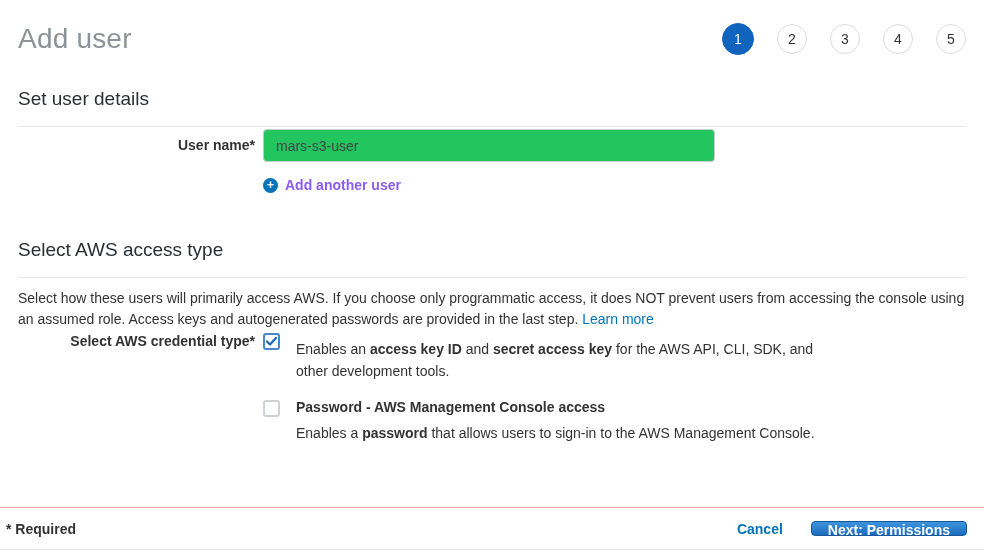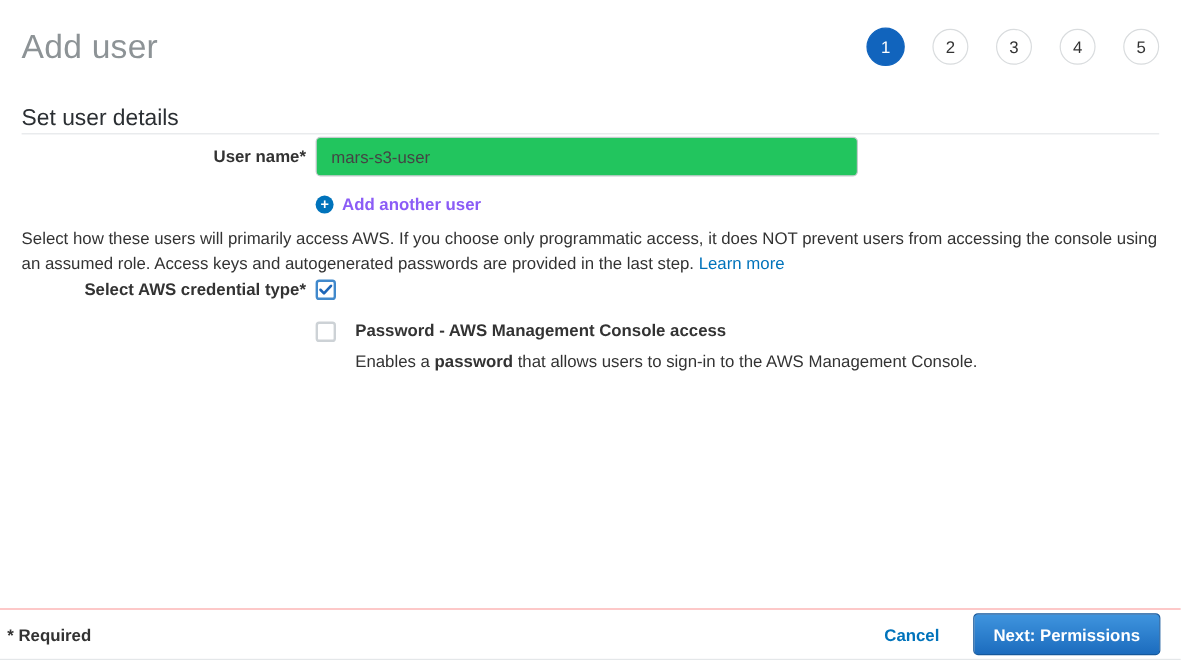--- a/index.html
+++ b/index.html
@@ -25,21 +25,21 @@
     display: flex; align-items: center; justify-content: center;
     background: #fff; border: 1px solid #d9dcde; color: #333;
     font-size: 14px; cursor: default;
   }
   .step.active { background: #1164bd; border-color: #1164bd; color: #fff; width: 32px; height: 32px; }
 
   
   .content { flex: 1; padding: 0 18px; }
   .section-heading {
     font-size: 19px; font-weight: 400; color: #2b2f33;
-    padding-bottom: 1px; border-bottom: 1px solid #e4e7e9;
+    padding-bottom: 16px; border-bottom: 1px solid #e4e7e9;
   }
   .sec1 .section-heading { margin-top: 26px; }
   .sec2 .section-heading { margin-top: 46px; }
   .intro { margin-top: 10px; line-height: 21px; max-width: 958px; }
   .link { color: #0073bb; text-decoration: none; cursor: pointer; }
 
   
   .form-row { display: flex; align-items: flex-start; margin-top: 2px; }
   .form-label {
     width: 245px; min-width: 245px; text-align: right; padding-right: 8px;
@@ -81,21 +81,21 @@
   .page-footer {
     border-top: 1px solid #fca5a5; border-bottom: 1px solid #e4e7e9;
     margin-top: 26px; height: 43px;
     display: flex; align-items: center; justify-content: space-between;
     padding: 0 17px 0 6px;
   }
   .required-note { font-weight: bold; color: #333; }
   .footer-actions { display: flex; align-items: center; gap: 28px; }
   .cancel-link { color: #0073bb; font-weight: bold; cursor: pointer; }
   .primary-button {
-    height: 35px; padding: 0 16px; border-radius: 4px;
+    height: 15px; padding: 0 16px; border-radius: 4px;
     background: linear-gradient(to bottom, #3f94de, #1c6cbe);
     border: 1px solid #15589c; color: #fff; font-weight: bold; font-size: 14px;
     font-family: "Liberation Sans", sans-serif; cursor: pointer; text-align: right;
   }
   .footer-strip { height: 6px; background: #fff; }
 </style>
 </head>
 <body>
 
 <div class="page">
@@ -131,34 +131,36 @@
         <input class="text-input" type="text" value="mars-s3-user" style="">
       </div>
 
       <div class="add-user-row">
         <span class="plus-icon">+</span>
         <span class="add-user-label">Add another user</span>
       </div>
     </div>
 
     <div class="sec2">
+      <h2 class="section-heading">Select AWS access type</h2>
       <p class="intro"><span>Select how these users will primarily access AWS. If you choose only programmatic access, it does NOT prevent users from accessing the console using an assumed role. Access keys and autogenerated passwords are provided in the last step.</span> <a class="link">Learn more</a></p>
 
       <div class="form-row cred-row">
         <label class="form-label">Select AWS credential type*</label>
 
         <div>
 
           <div class="option">
             <span class="checkbox checked">
               <svg width="11" height="9" viewBox="0 0 11 9">
                   <path d="M1 4.5 L4 7.5 L10 1" stroke="#1d66b8" stroke-width="2.2" fill="none" stroke-linecap="round" stroke-linejoin="round"></path>
                 </svg>
             </span>
             <div class="option-body">
+              <div class="option-desc"><span>Enables an </span><b>access key ID</b><span> and </span><b>secret access key</b><span> for the AWS API, CLI, SDK, and other development tools.</span></div>
             </div>
           </div>
 
           <div class="option" style="margin-left:0;">
             <span class="checkbox unchecked"></span>
             <div class="option-body">
               <div class="option-title">Password - AWS Management Console access</div>
               <div class="option-desc"><span>Enables a </span><b>password</b><span> that allows users to sign-in to the AWS Management Console.</span></div>
             </div>
           </div>

